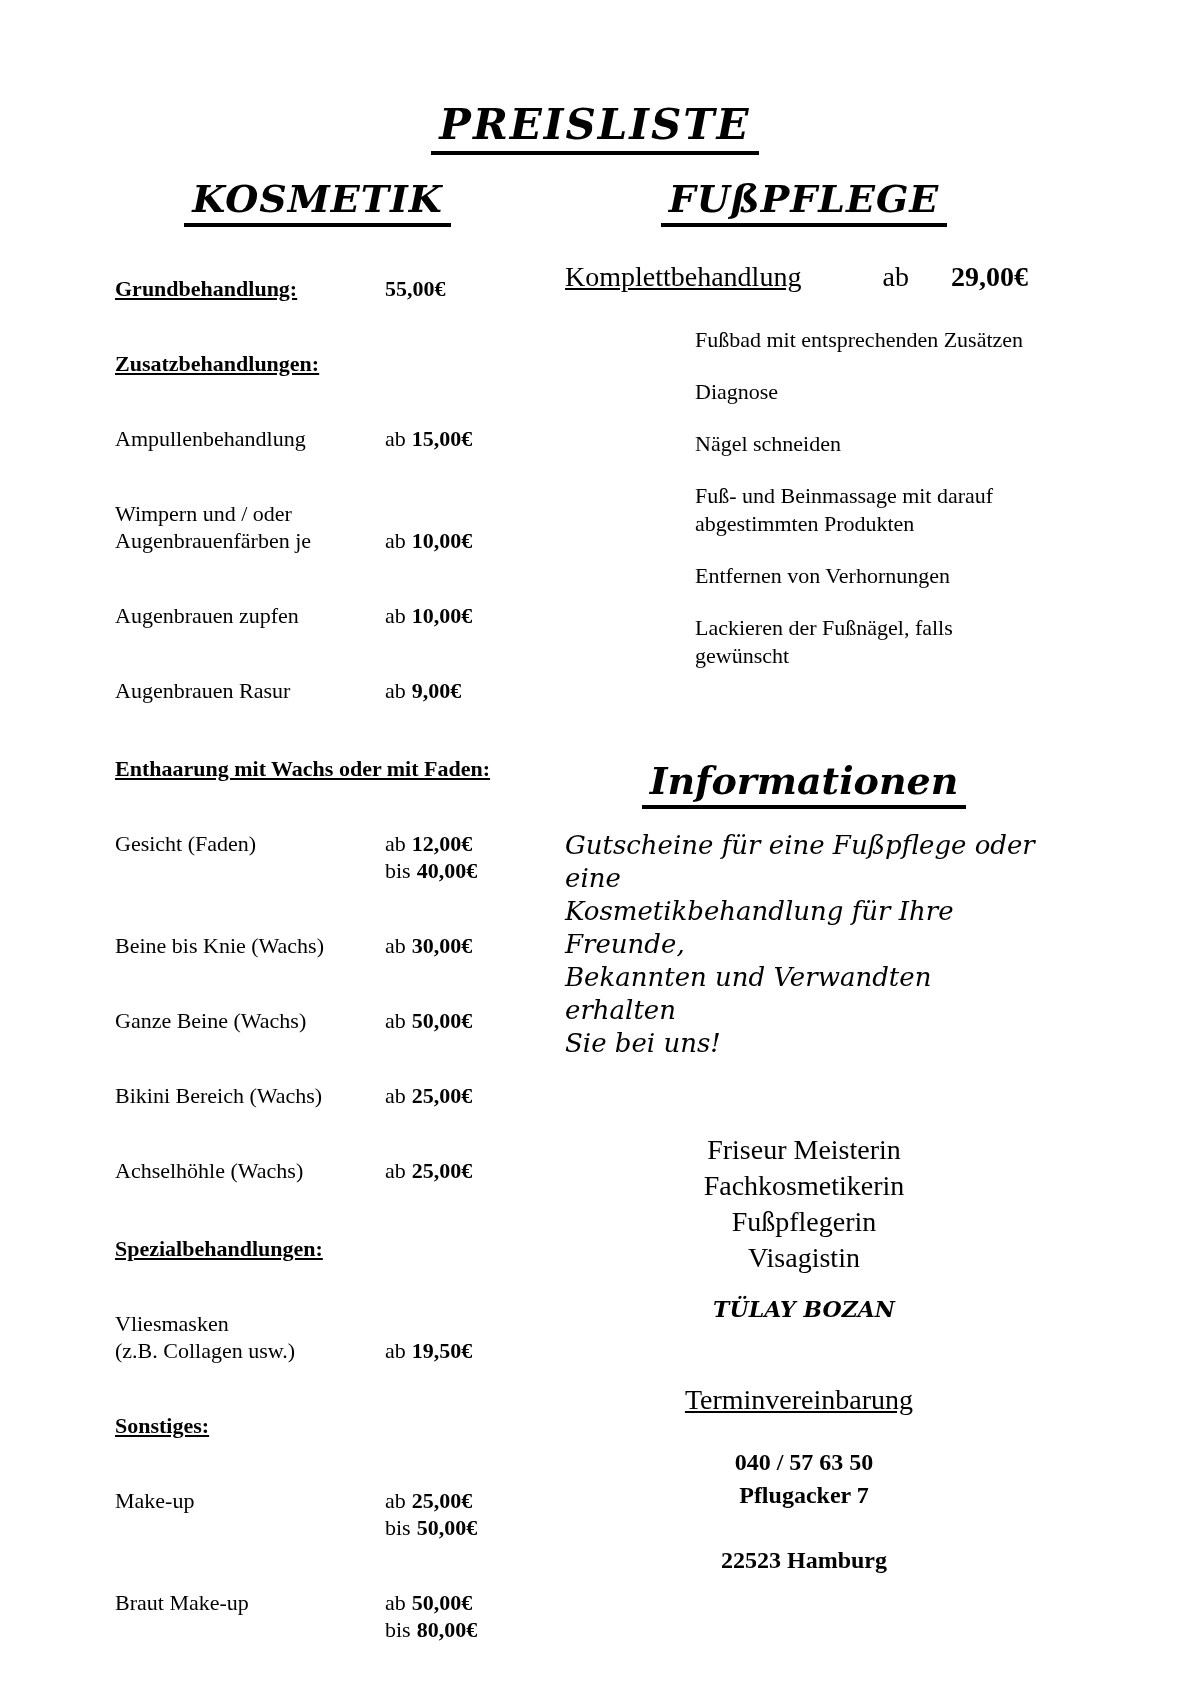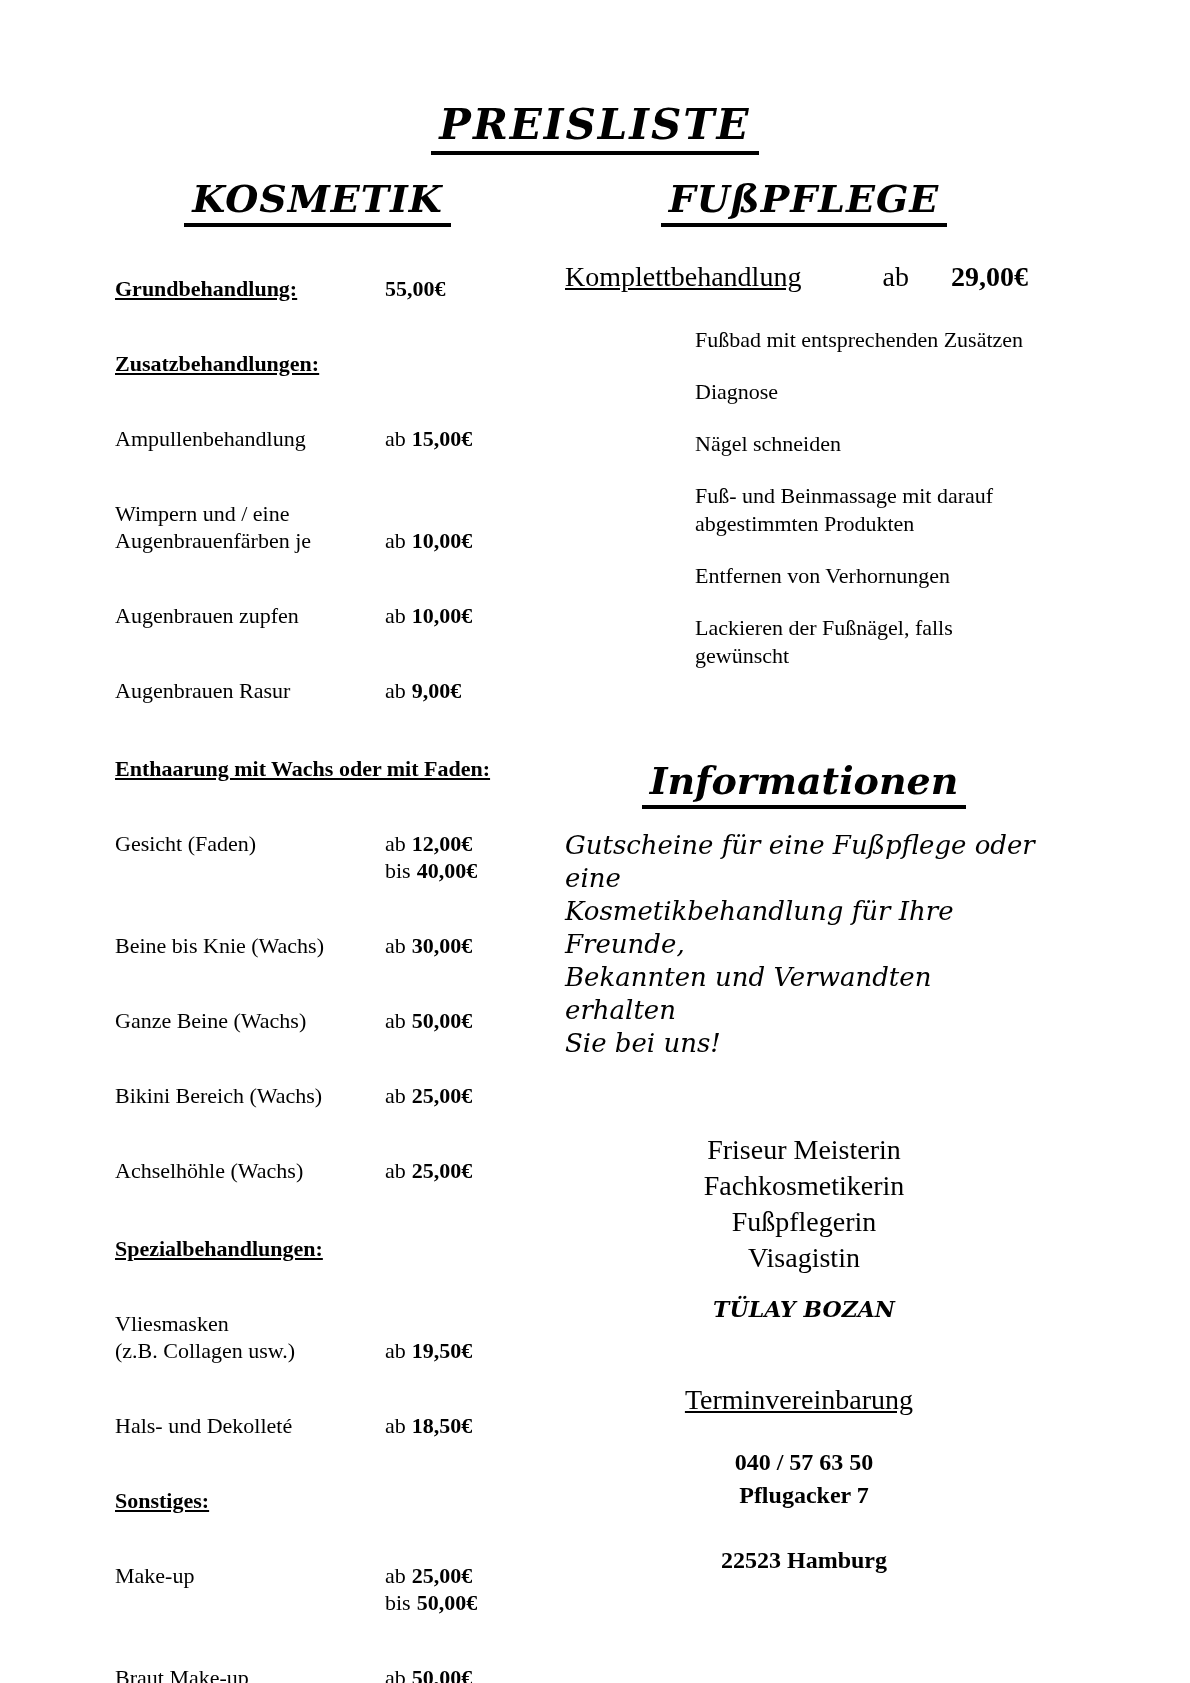--- a/index.html
+++ b/index.html
@@ -88,21 +88,21 @@
     </div>
 
     <div class="row">
       <div class="lbl">Ampullenbehandlung</div>
       <div class="prc">
           <div class="pl"><span class="pfx">ab</span><b>15,00€</b></div>
         </div>
     </div>
 
     <div class="row bottom">
-      <div class="lbl">Wimpern und / eine
+      <div class="lbl">Wimpern und / oder
 Augenbrauenfärben je</div>
       <div class="prc">
           <div class="pl"><span class="pfx">ab</span><b>10,00€</b></div>
         </div>
     </div>
 
     <div class="row">
       <div class="lbl">Augenbrauen zupfen</div>
       <div class="prc">
           <div class="pl"><span class="pfx">ab</span><b>10,00€</b></div>
@@ -161,26 +161,20 @@
     </div>
 
     <div class="row bottom">
       <div class="lbl">Vliesmasken
 (z.B. Collagen usw.)</div>
       <div class="prc">
           <div class="pl"><span class="pfx">ab</span><b>19,50€</b></div>
         </div>
     </div>
 
-    <div class="row">
-      <div class="lbl">Hals- und Dekolleté</div>
-      <div class="prc">
-          <div class="pl"><span class="pfx">ab</span><b>18,50€</b></div>
-        </div>
-    </div>
 
     <div class="row full">
       <div class="lbl hd">Sonstiges:</div>
     </div>
 
     <div class="row">
       <div class="lbl">Make-up</div>
       <div class="prc">
         <div class="pl"><span class="pfx">ab</span><b>25,00€</b></div>
         <div class="pl"><span class="pfx">bis</span><b>50,00€</b></div>

